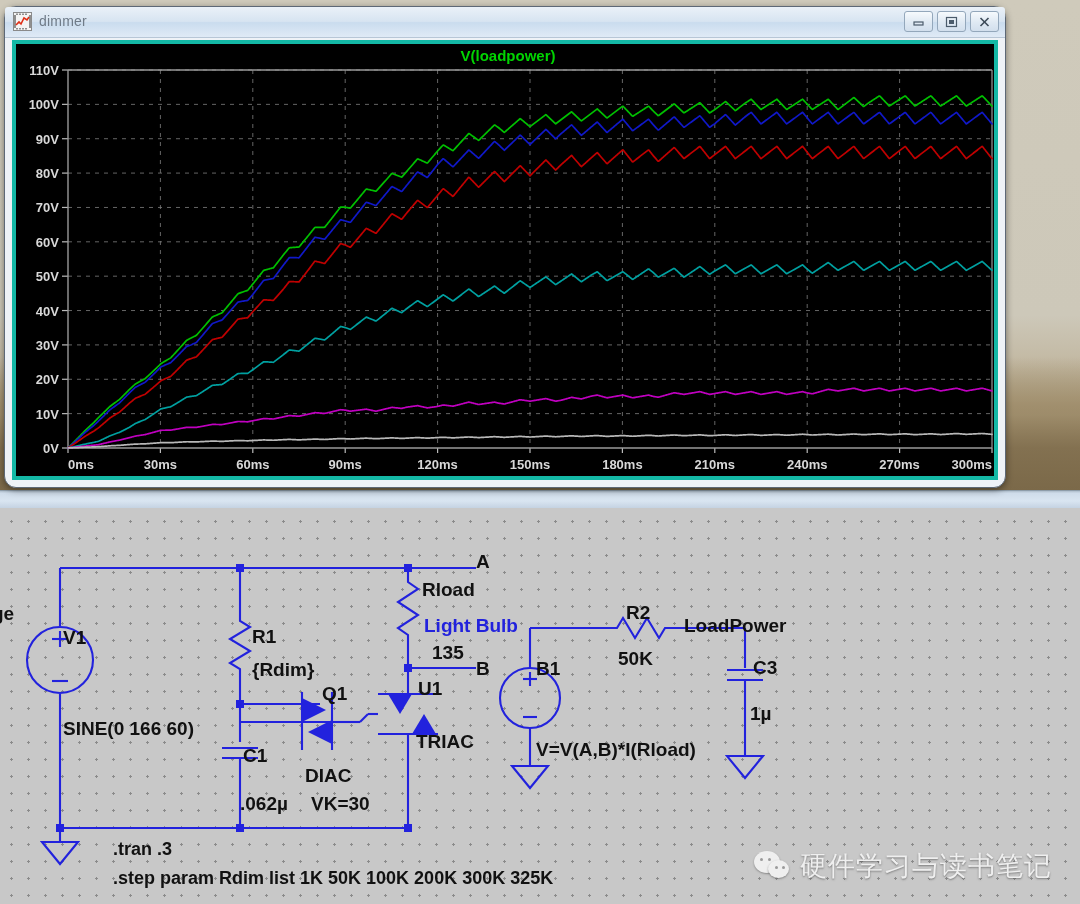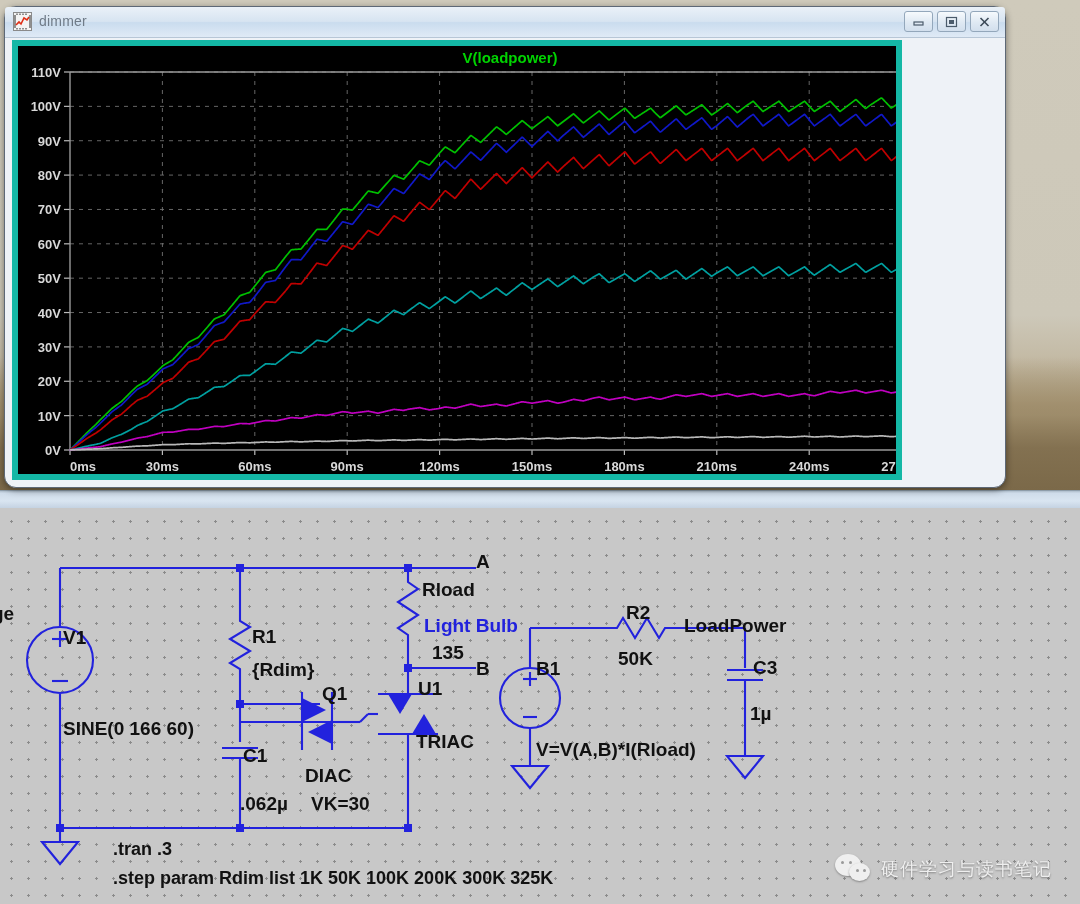--- a/index.html
+++ b/index.html
@@ -45,42 +45,42 @@
   .tb-btn{
     width:29px;height:21px;box-sizing:border-box;
     border:1px solid #93a7bb;border-radius:3px;
     background:linear-gradient(to bottom,#f6fafd 0%,#dfe9f3 55%,#d2dfed 100%);
     display:flex;align-items:center;justify-content:center;
     font-size:12px;color:#3a4654;line-height:1;
   }
   .tb-btn svg{display:block;}
   
   #graph{
-    position:absolute;left:7px;top:33px;width:890px;height:440px;
-    background:#84cc16;border:6px solid #14b8a6;box-sizing:border-box;
+    position:absolute;left:7px;top:33px;width:986px;height:440px;
+    background:#84cc16;border:4px solid #14b8a6;box-sizing:border-box;
     overflow:hidden;
   }
   #graph svg{display:block;}
   
   #schematic{
     position:absolute;left:0;top:508px;width:1080px;height:396px;
     background:#c8c8c8;
     background-image:radial-gradient(#8b8b8b 1px,transparent 1.2px);
     background-size:17px 17px;
     background-position:3px 5px;
     overflow:hidden;
   }
   #schematic svg{display:block;position:absolute;left:0;top:0;}
   
   #watermark{
     position:absolute;right:28px;bottom:20px;display:flex;align-items:center;gap:10px;
     pointer-events:none;
   }
   #watermark .wm-text{
-    font-size:18px;color:#efefef;
+    font-size:27px;color:#efefef;
     text-shadow:0 1px 2px rgba(90,90,90,.75);
     font-family:"DejaVu Sans",sans-serif;
     letter-spacing:1px;
   }
   .wechat{position:relative;width:36px;height:30px;}
   .wechat .b1,.wechat .b2{
     position:absolute;border-radius:50%;background:#efefef;
     box-shadow:0 1px 2px rgba(90,90,90,.6);
   }
   .wechat .b1{left:0;top:0;width:26px;height:22px;}

